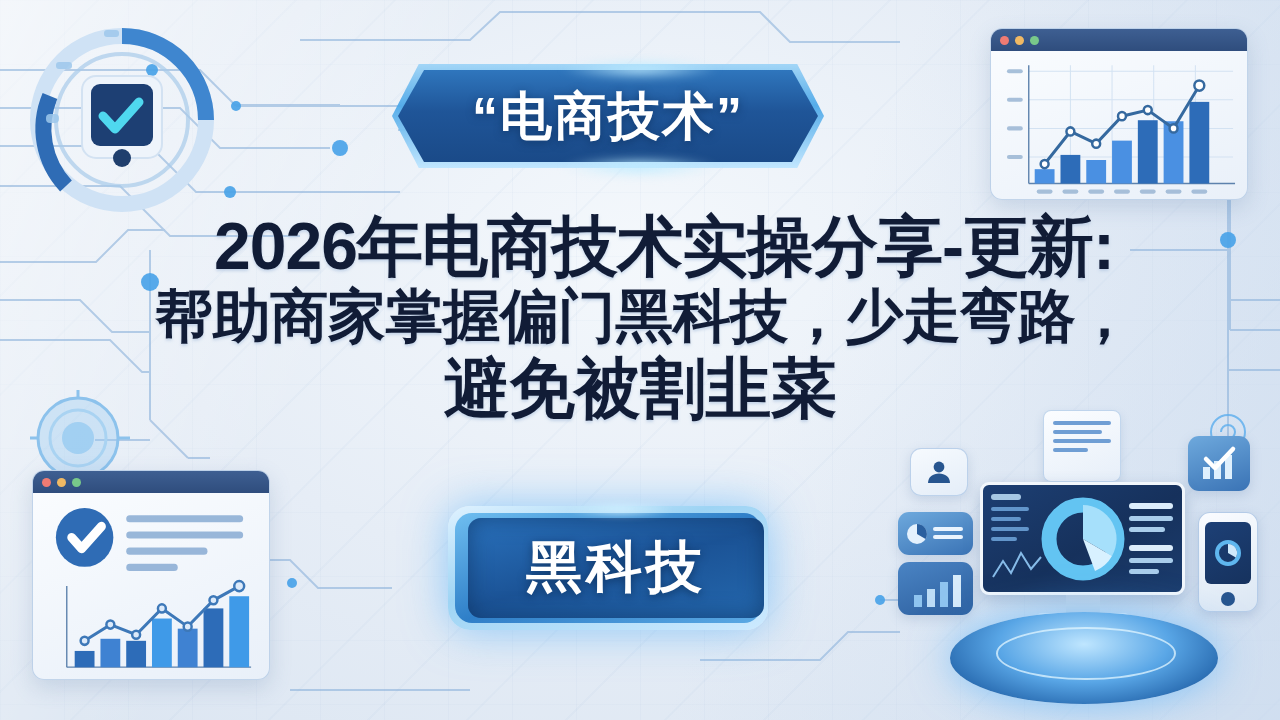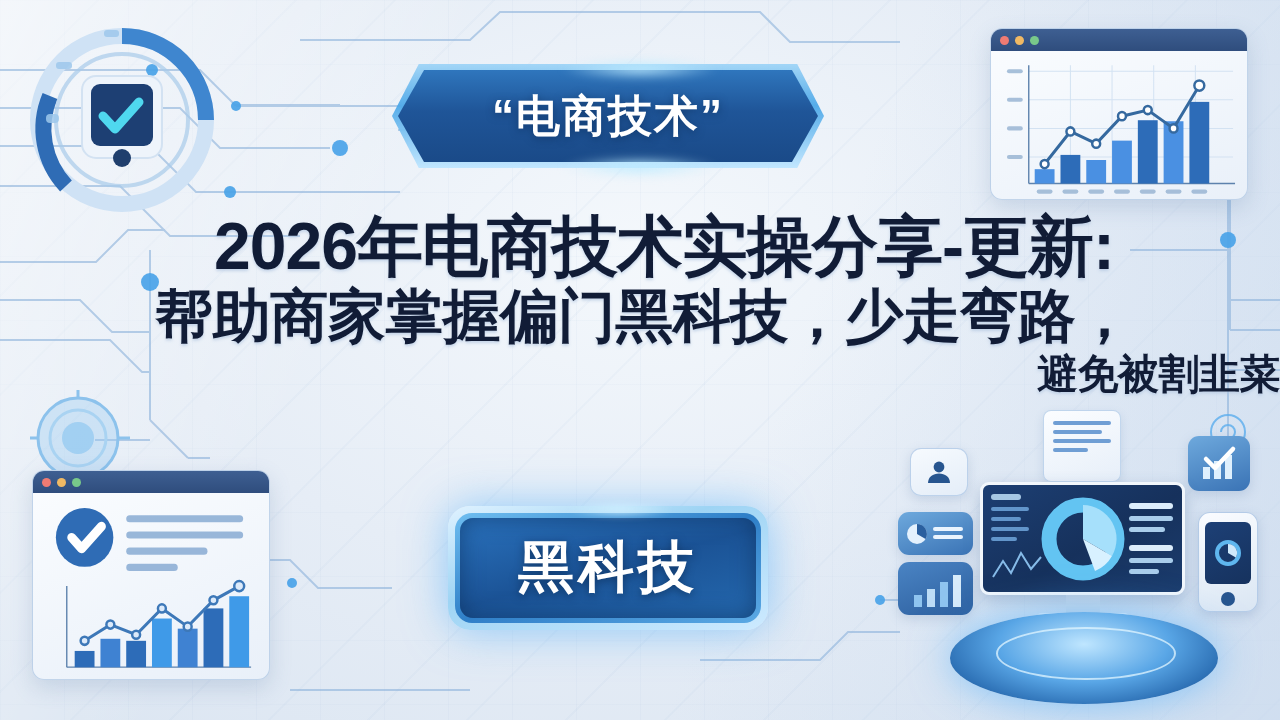--- a/index.html
+++ b/index.html
@@ -81,53 +81,54 @@
     clip-path:polygon(6.2% 0, 93.8% 0, 100% 50%, 93.8% 100%, 6.2% 100%, 0 50%);
     filter:blur(.3px); opacity:.95;
   }
   .hex-glow {
     position:absolute; left:560px; top:58px; width:160px; height:22px;
     background:radial-gradient(ellipse at center, rgba(190,235,255,.95), rgba(120,200,255,0) 70%);
     filter:blur(4px);
   }
   .hex-glow.b { top:156px; }
   .hex-text {
-    font-size:44px; font-weight:700; color:#ffffff; letter-spacing:2px;
+    font-size:52px; font-weight:700; color:#ffffff; letter-spacing:2px;
     text-shadow:0 2px 8px rgba(10,40,80,.55);
     white-space:nowrap; line-height:1;
   }
 
   .title-wrap {
     position:absolute; left:0; top:212px; width:1280px;
     text-align:center; color:#111c36;
   }
   .t-line1 { font-size:66px; font-weight:800; line-height:1.06; letter-spacing:-1px;
     text-shadow:0 2px 3px rgba(180,200,225,.7);padding-left:48px; }
   .t-line2 { font-size:58px; font-weight:800; line-height:1.18; letter-spacing:-.5px;
     text-shadow:0 2px 3px rgba(180,200,225,.7);padding-left:8px; }
-  .t-line3 { font-size:41px; font-weight:800; line-height:1.18; letter-spacing:-.5px;
-    text-shadow:0 2px 3px rgba(180,200,225,.7);text-align:right; }
+  .t-line3 { font-size:66px; font-weight:800; line-height:1.18; letter-spacing:-.5px;
+    text-shadow:0 2px 3px rgba(180,200,225,.7); }
 
   .rect-badge-outer {
     position:absolute; left:448px; top:506px; width:320px; height:124px;
     border-radius:22px;
     background:linear-gradient(160deg,#dff2ff 0%, #9ed4f4 40%, #cdeaff 100%);
     box-shadow:0 0 44px rgba(70,170,250,.55);
     padding:7px;
   }
   .rect-badge-mid {
     width:100%; height:100%; border-radius:17px;
     background:linear-gradient(160deg,#6fbef0 0%, #2f7fc8 50%, #5ba9e4 100%);
     padding:5px;
   }
   .rect-badge-inner {
     width:100%; height:100%; border-radius:13px;
     background:linear-gradient(165deg,#2a72bd 0%, #1b5396 50%, #2468ae 100%);
     display:flex; align-items:center; justify-content:center;
     box-shadow:inset 0 0 22px rgba(10,40,80,.55);
+    margin-left:8px;
   }
   .rect-text {
     font-size:56px; font-weight:700; color:#fff; letter-spacing:4px;
     text-shadow:0 2px 8px rgba(8,35,70,.6);
   }
   .rb-glow { position:absolute; left:565px; top:500px; width:110px; height:18px;
     background:radial-gradient(ellipse at center, rgba(210,240,255,.95), rgba(120,200,255,0) 70%);
     filter:blur(3px); }
 
   

